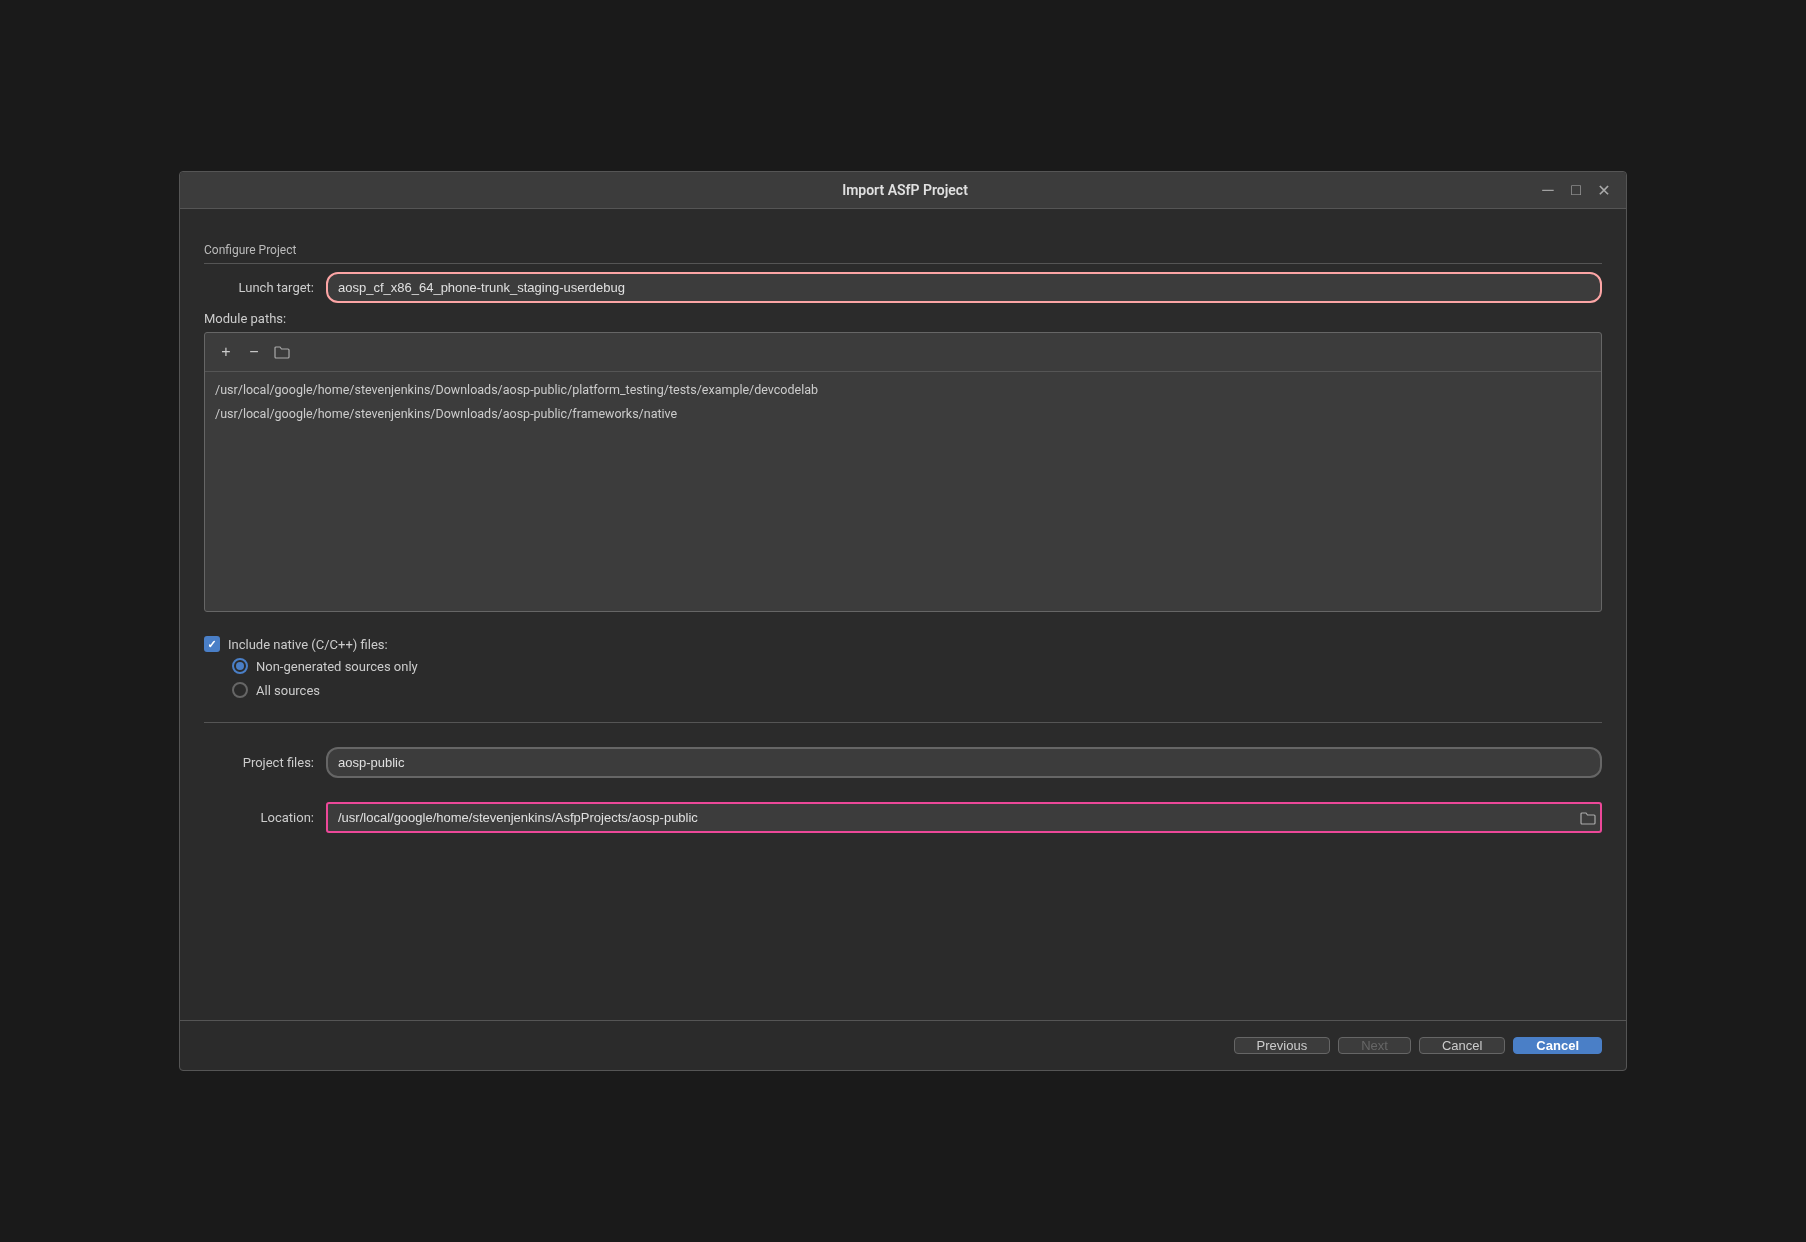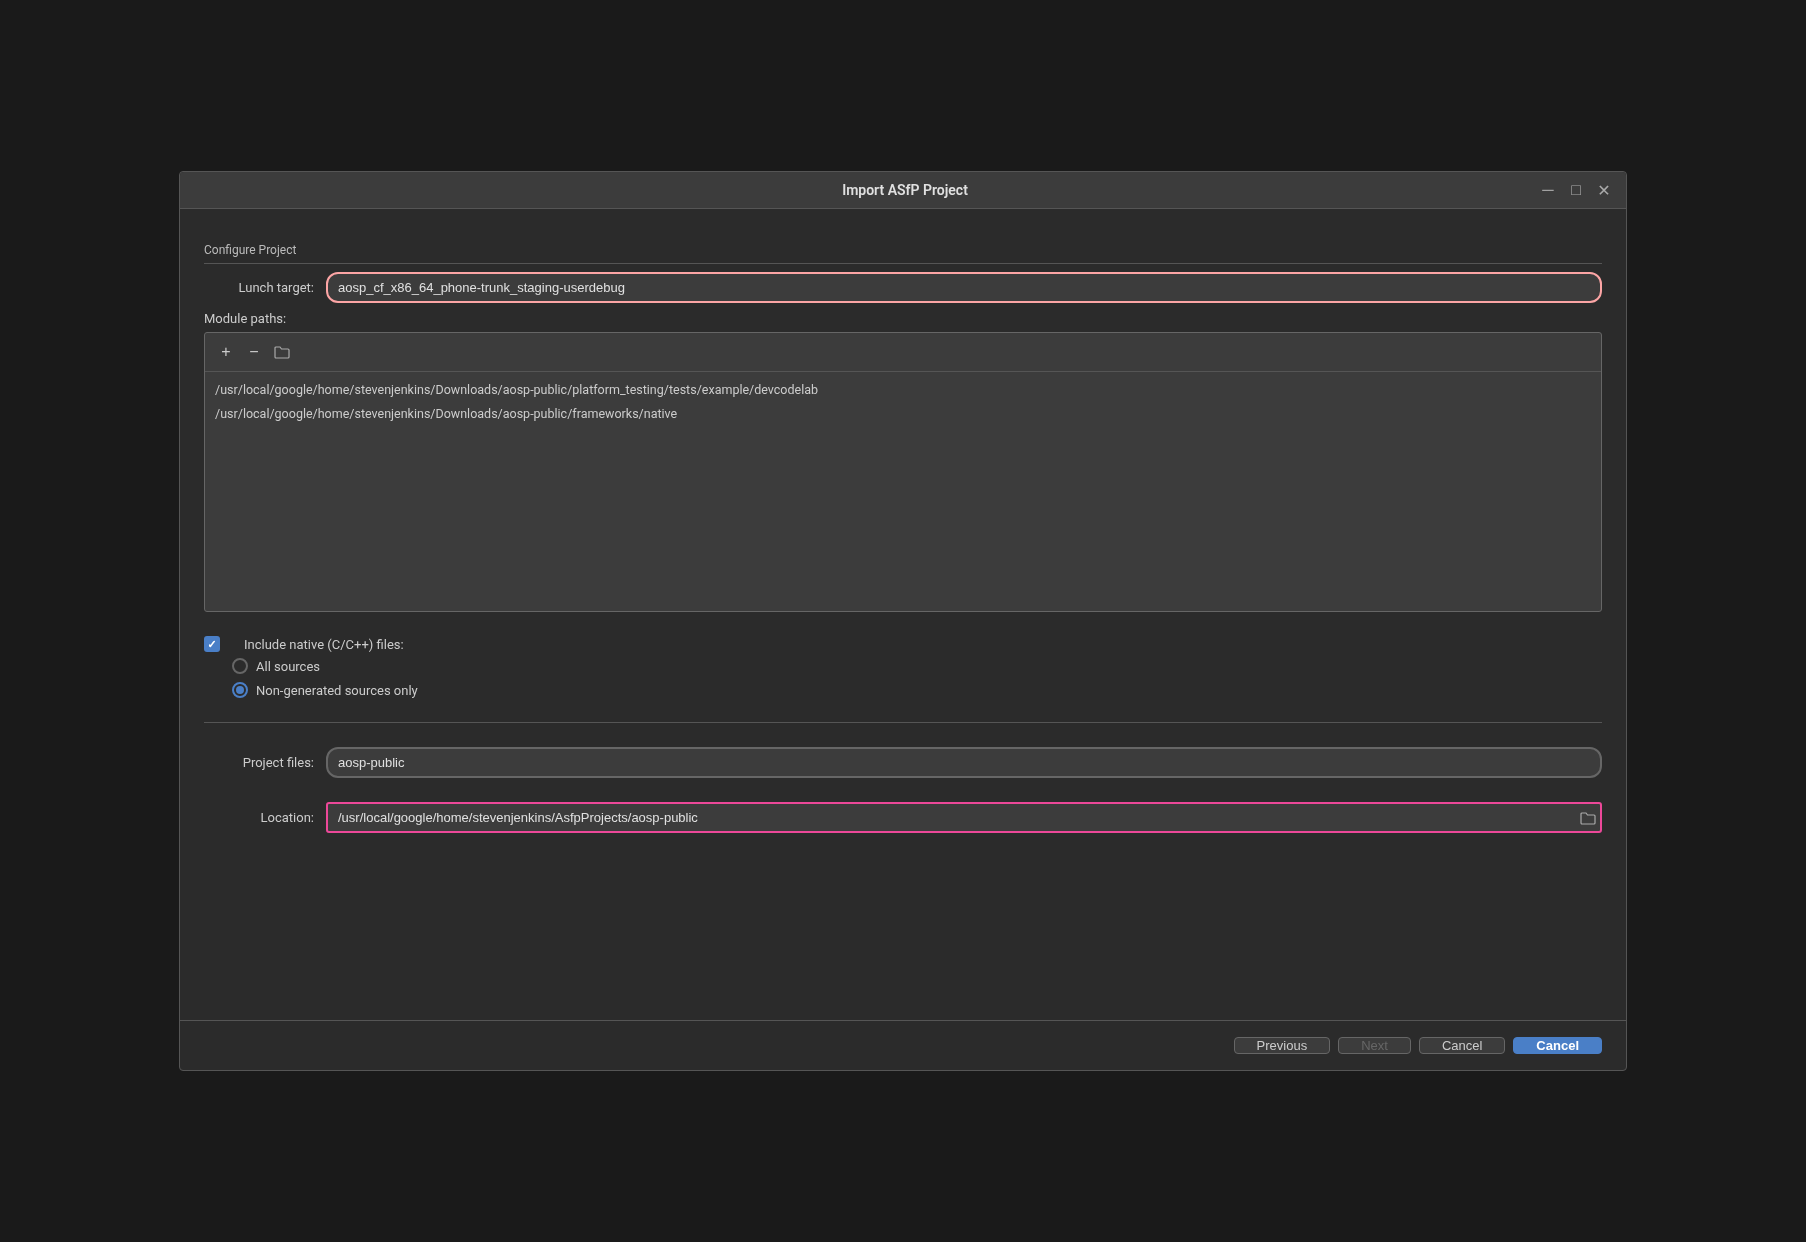--- a/index.html
+++ b/index.html
@@ -158,21 +158,21 @@
     .module-path-item {
       color: #ccc;
       font-size: 12.5px;
       padding: 2px 0;
       line-height: 1.6;
     }
 
     .checkbox-row {
       display: flex;
       align-items: center;
-      gap: 24px;
+      gap: 8px;
       margin-bottom: 4px;
     }
 
     .checkbox-custom {
       width: 16px;
       height: 16px;
       border-radius: 3px;
       background: #4a7fc7;
       border: none;
       display: flex;
@@ -358,28 +358,28 @@
       </div>
     </div>
 
     <div>
       <div class="checkbox-row">
         <div class="checkbox-custom checked"></div>
         <span class="checkbox-label">Include native (C/C++) files:</span>
       </div>
       <div class="radio-group">
         <div class="radio-row">
-          <div class="radio-outer"></div>
-          <span class="radio-label">All sources</span>
-        </div>
-        <div class="radio-row">
           <div class="radio-outer selected">
             <div class="radio-inner"></div>
           </div>
           <span class="radio-label">Non-generated sources only</span>
+        </div>
+        <div class="radio-row">
+          <div class="radio-outer"></div>
+          <span class="radio-label">All sources</span>
         </div>
       </div>
     </div>
 
     <hr class="divider">
 
     <div class="form-row">
       <label class="form-label">Project files:</label>
       <input class="form-input normal" type="text" value="aosp-public" style="">
     </div>

